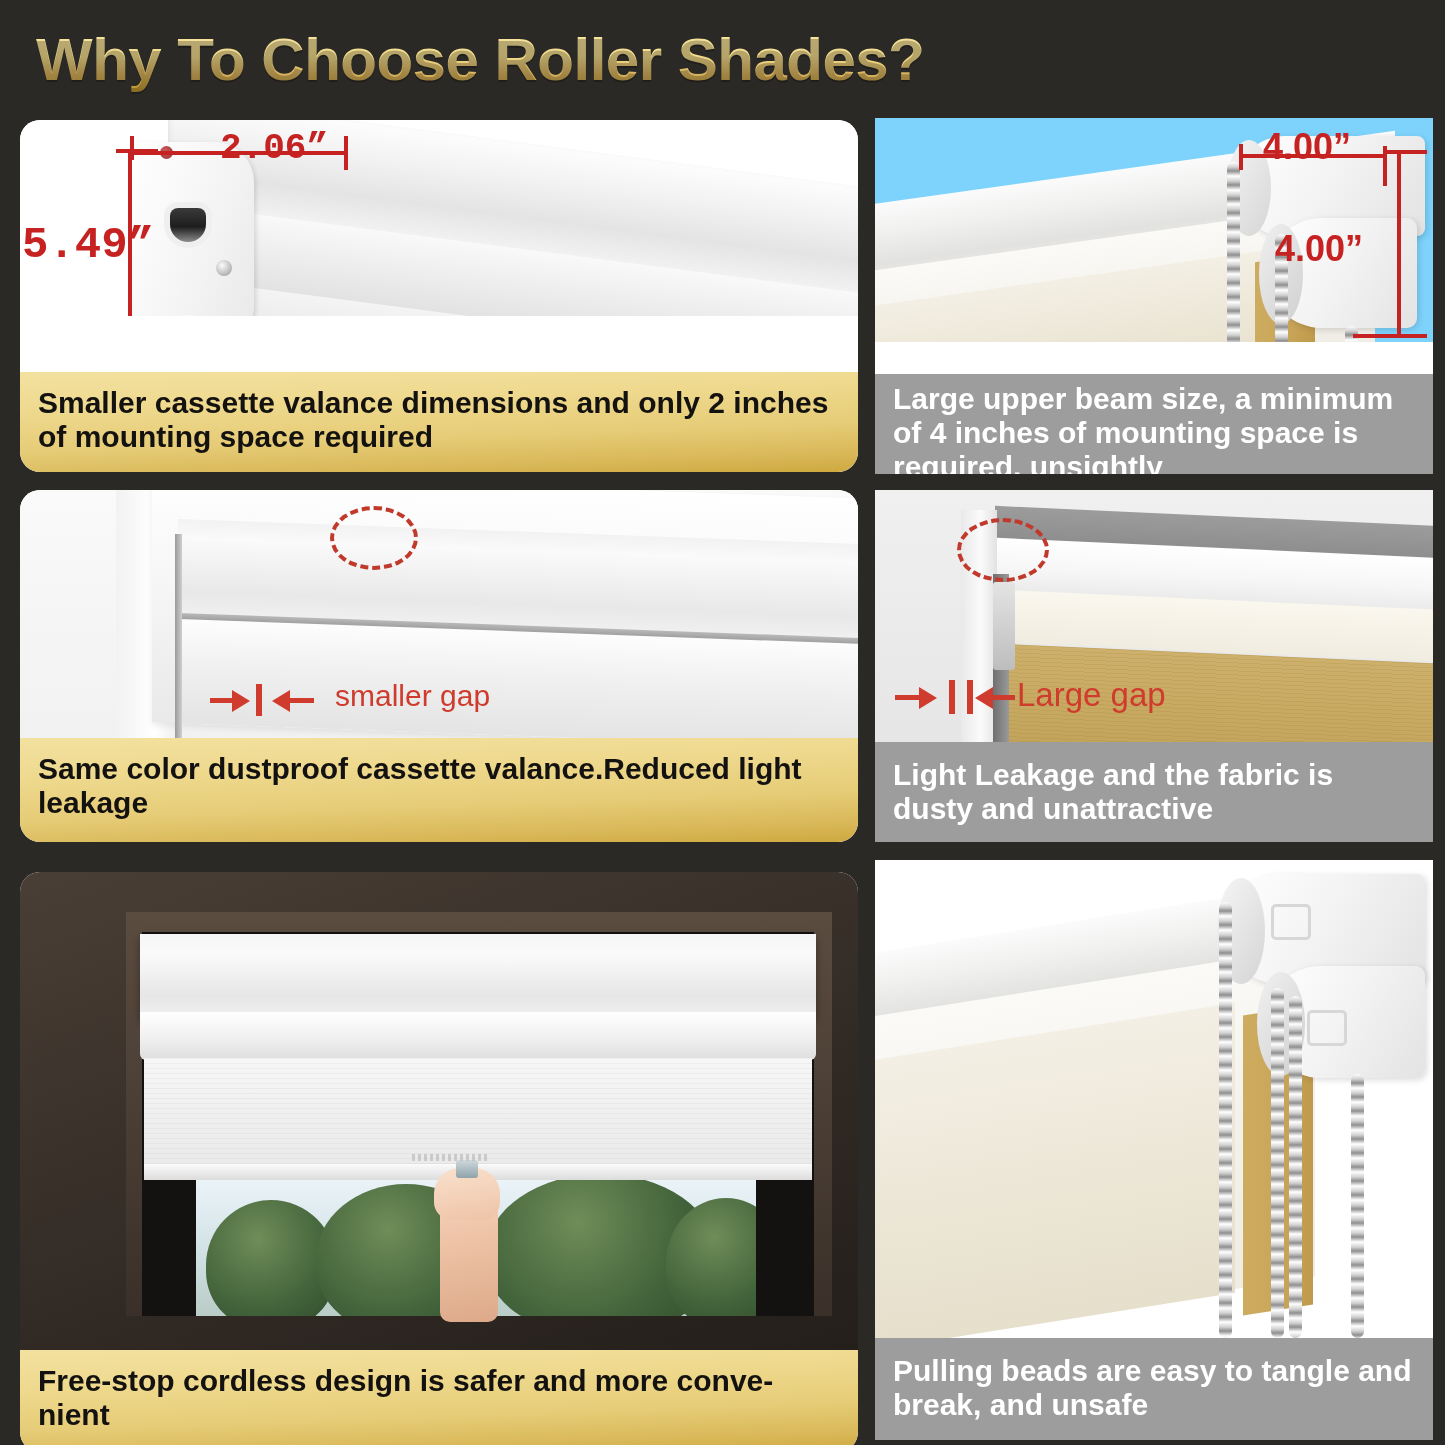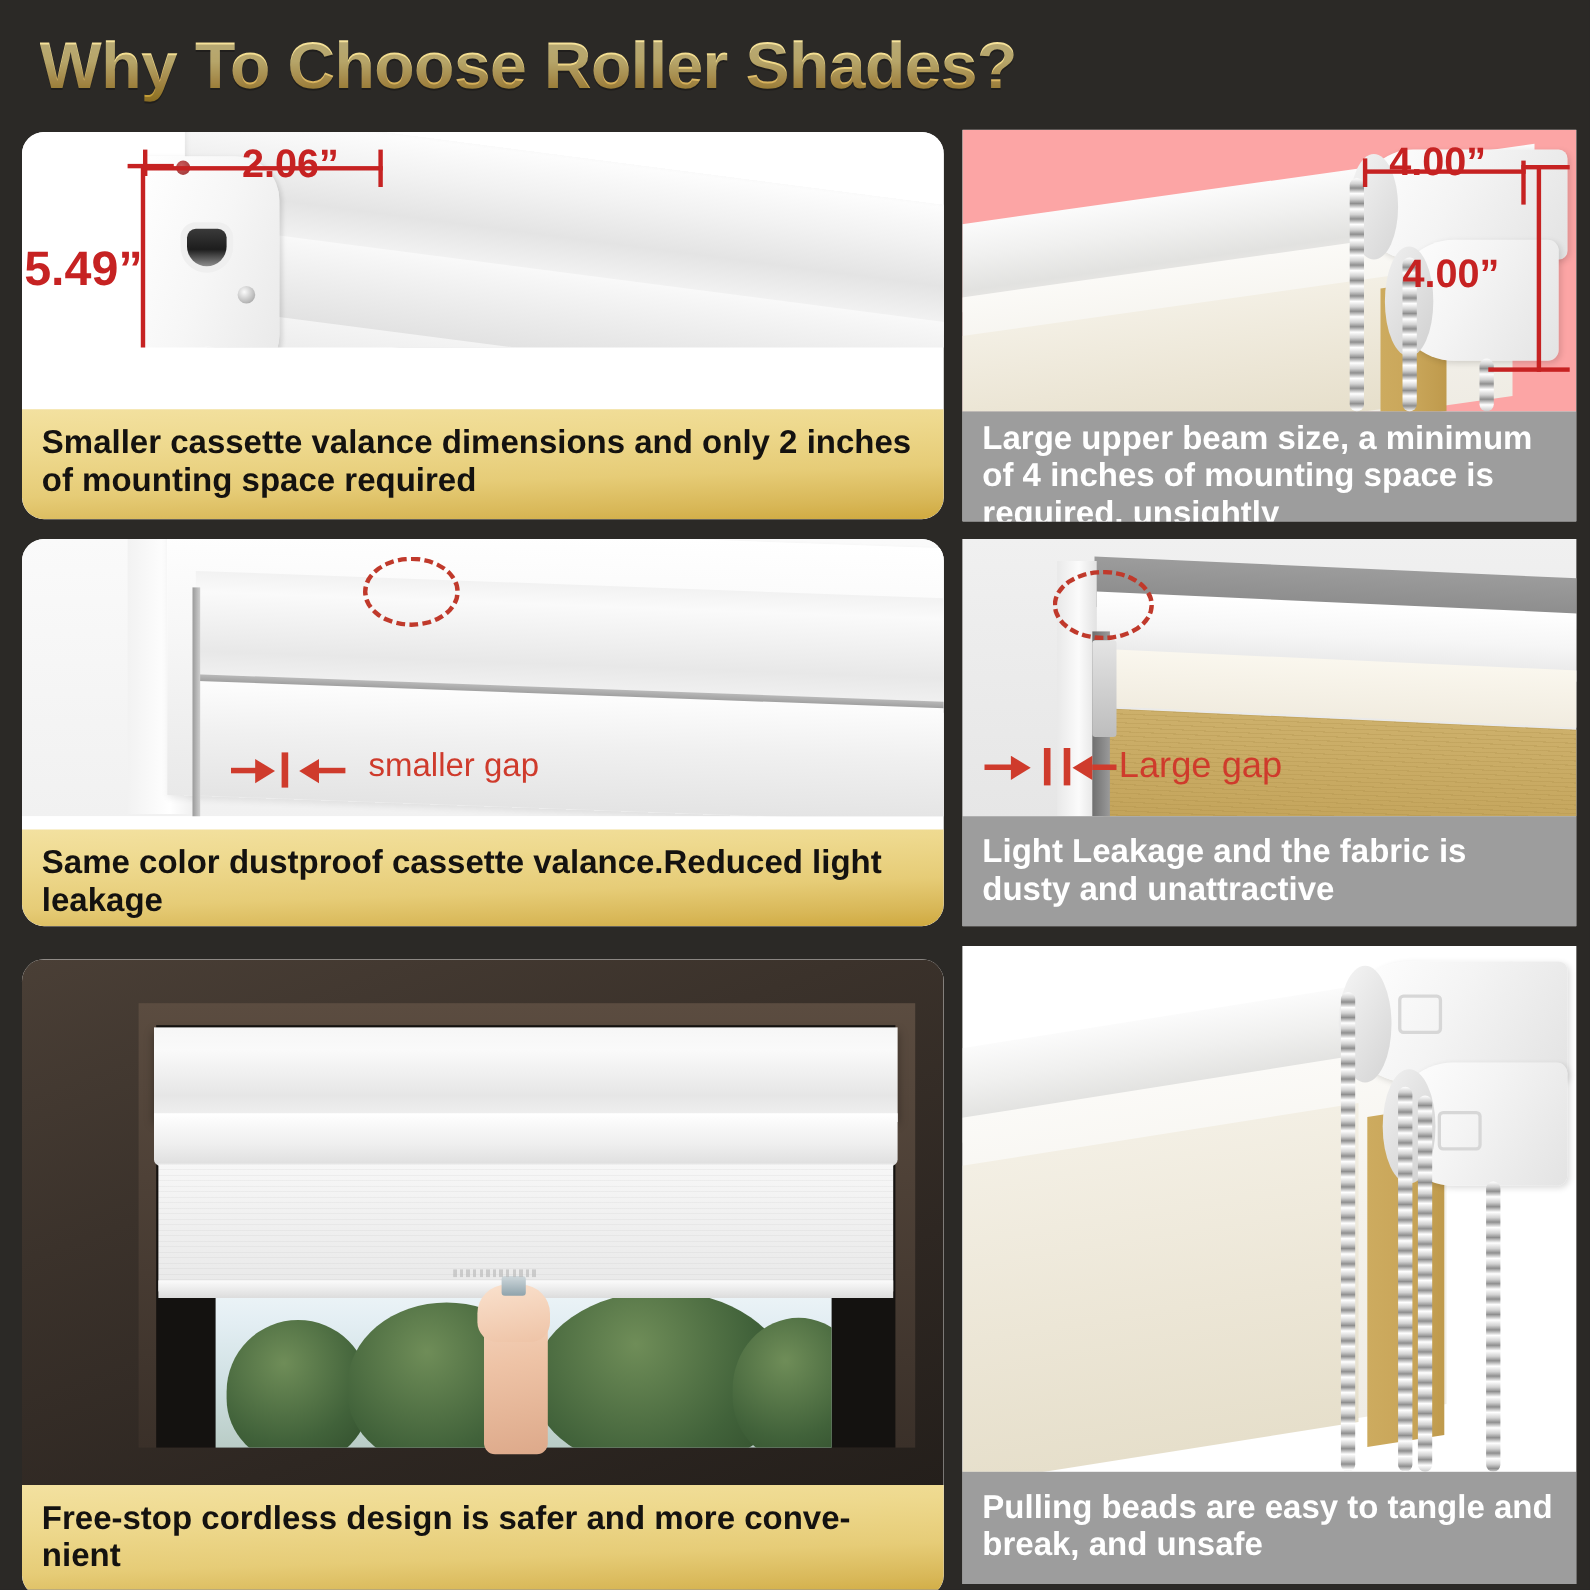--- a/index.html
+++ b/index.html
@@ -358,21 +358,21 @@
 </head>
 <body>
 
 <div class="title-bar">
   <span class="title-text">Why To Choose Roller Shades?</span>
 </div>
 
 <div class="grid">
 
   <div class="panel good" style="left:20px; top:8px; width:838px; height:352px;">
-    <div class="photo" style="height:196px;">
+    <div class="photo" style="height:196px;font-family:Liberation Mono, monospace;">
       <div class="p1-bg"></div>
       <div class="p1-beam"></div>
       <div class="p1-beam2"></div>
       <div class="p1-beam3"></div>
       <div class="p1-endcap"></div>
       <div class="p1-slot"></div>
       <div class="p1-screw0"></div>
       <div class="p1-screw1"></div>
       <div class="p1-knob"></div>
 
@@ -383,21 +383,21 @@
 
       <div class="dimline" style="left:108px; top:31px; width:4px; height:192px;"></div>
       <div class="tick" style="left:96px; top:29px; width:42px; height:4px;"></div>
       <div class="tick" style="left:96px; top:219px; width:42px; height:4px;"></div>
       <span class="meas" style="left:2px; top:100px; font-size:44px;">5.49”</span>
     </div>
     <div class="caption good" style="height:100px;">Smaller cassette valance dimensions and only 2 inches of mounting space required</div>
   </div>
 
   <div class="panel bad" style="left:875px; top:6px; width:558px; height:356px;">
-    <div class="photo" style="height:256px; background:#fca5a5;padding-left:38px;">
+    <div class="photo" style="height:224px; background:#7dd3fc;padding-left:38px;">
       <div class="r-white-roll" style="left:-40px; top:52px; width:560px; height:80px; transform:skewY(-8deg);"></div>
       <div class="r-fabric-white" style="left:-40px; top:120px; width:540px; height:160px; transform:skewY(-8deg);"></div>
       <div class="r-fabric-cream" style="left:-20px; top:160px; width:430px; height:120px; transform:skewY(-8deg);"></div>
       <div class="r-fabric-gold" style="left:380px; top:140px; width:60px; height:120px; transform:skewY(-8deg);"></div>
 
       <div class="r-bracket" style="left:360px; top:18px; width:190px; height:100px; border-radius:50px 8px 8px 50px;"></div>
       <div class="r-bracket" style="left:392px; top:100px; width:150px; height:110px; border-radius:55px 10px 10px 55px;"></div>
       <div style="position:absolute;left:352px;top:22px;width:44px;height:96px;border-radius:50%;background:linear-gradient(120deg,#f4f4f4,#d6d6d6);"></div>
       <div style="position:absolute;left:384px;top:106px;width:44px;height:100px;border-radius:50%;background:linear-gradient(120deg,#f0f0f0,#d0d0d0);"></div>
 
@@ -430,21 +430,21 @@
 
       <div class="dashcircle" style="left:310px; top:16px; width:80px; height:56px;"></div>
 
       <div class="arrow-stem" style="left:190px; top:208px; width:24px;"></div>
       <div class="arrow-r" style="left:212px; top:200px;"></div>
       <div class="gapbar" style="left:236px; top:194px; height:32px;"></div>
       <div class="arrow-l" style="left:252px; top:200px;"></div>
       <div class="arrow-stem" style="left:270px; top:208px; width:24px;"></div>
       <span class="annot" style="left:315px; top:189px; font-size:30px;">smaller gap</span>
     </div>
-    <div class="caption good" style="height:88px;">Same color dustproof cassette valance.Reduced light leakage</div>
+    <div class="caption good" style="height:104px;">Same color dustproof cassette valance.Reduced light leakage</div>
   </div>
 
   <div class="panel bad" style="left:875px; top:378px; width:558px; height:352px;">
     <div class="photo" style="height:252px;">
       <div class="t-wall"></div>
       <div class="t-dark"></div>
       <div class="t-valance"></div>
       <div class="t-valance2"></div>
       <div class="t-fabric"></div>
       <div class="t-jamb"></div>

